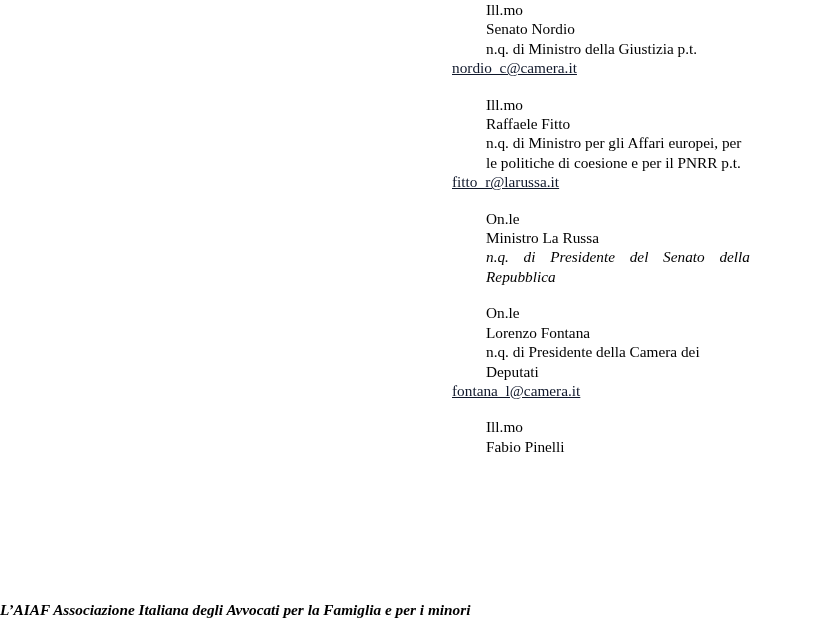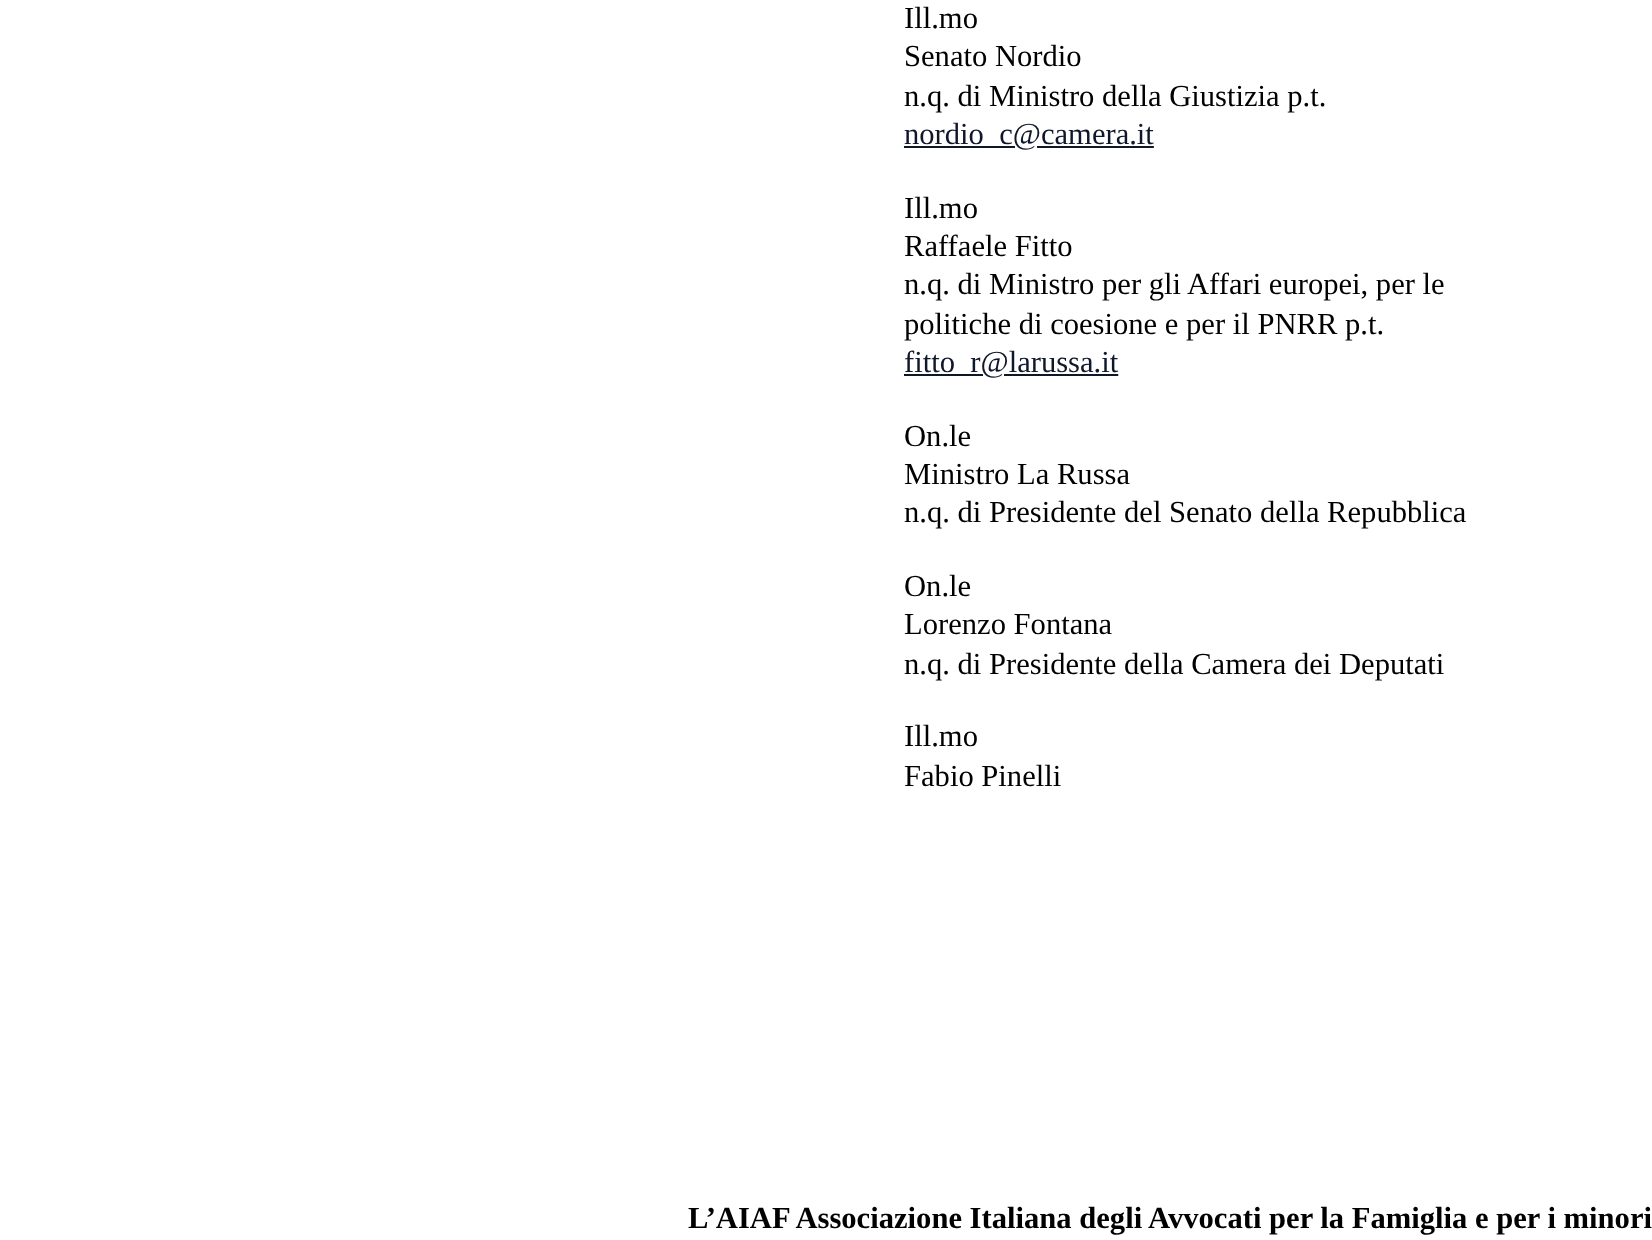--- a/index.html
+++ b/index.html
@@ -22,42 +22,45 @@
     top: 0px;
     width: 298px;
   }
   .block {
     margin-bottom: 17px;
   }
   .line {
     font-size: 15.3px;
     line-height: 19.4px;
     white-space: pre-wrap;
+    margin-left: 34px;
   }
   .line.justify {
     text-align: justify;
     text-align-last: left;
+    font-style: italic;
   }
   .email {
     font-size: 15.3px;
     line-height: 19.4px;
     color: #0f172a;
     text-decoration: underline;
     display: inline-block;
     cursor: pointer;
   }
   .footer {
     position: absolute;
     left: 0;
     right: 0;
     top: 600px;
-    text-align: right;
+    text-align: left;
     font-size: 15.3px;
     font-weight: bold;
     line-height: 19.4px;
+    font-style: italic;
   }
 </style>
 </head>
 <body>
 
 <div class="page">
 
   <div class="addressee-column">
 
     <div class="block">
@@ -77,20 +80,21 @@
     <div class="block">
       <div class="line">On.le</div>
       <div class="line">Ministro La Russa</div>
       <div class="line justify">n.q. di Presidente del Senato della Repubblica</div>
     </div>
 
     <div class="block">
       <div class="line">On.le</div>
       <div class="line">Lorenzo Fontana</div>
       <div class="line">n.q. di Presidente della Camera dei Deputati</div>
+      <a class="email">fontana_l@camera.it</a>
     </div>
 
     <div class="block">
       <div class="line">Ill.mo</div>
       <div class="line">Fabio Pinelli</div>
     </div>
 
   </div>
 
   <div class="footer">L’AIAF Associazione Italiana degli Avvocati per la Famiglia e per i minori</div>

